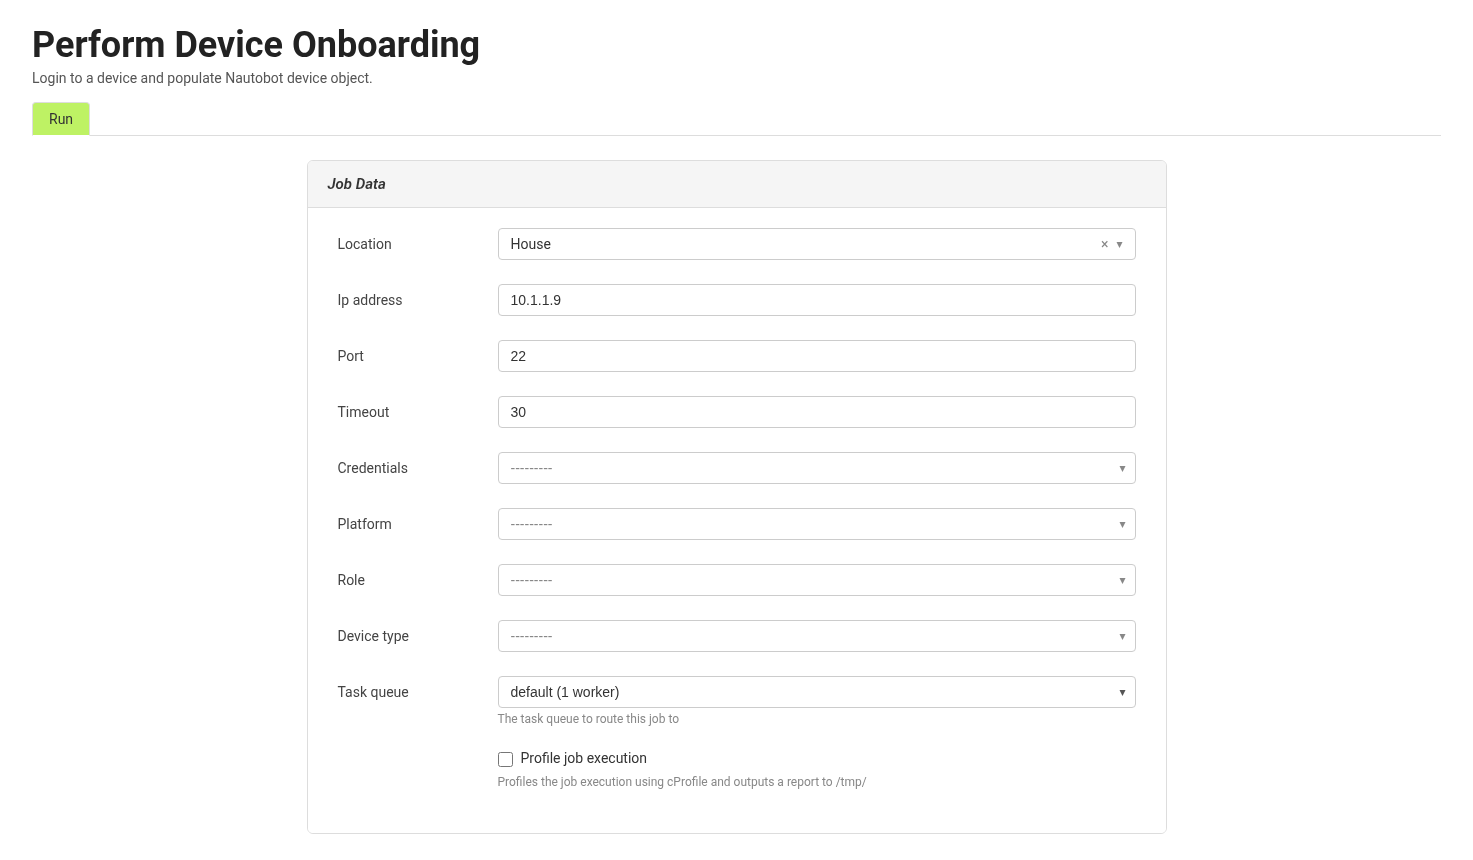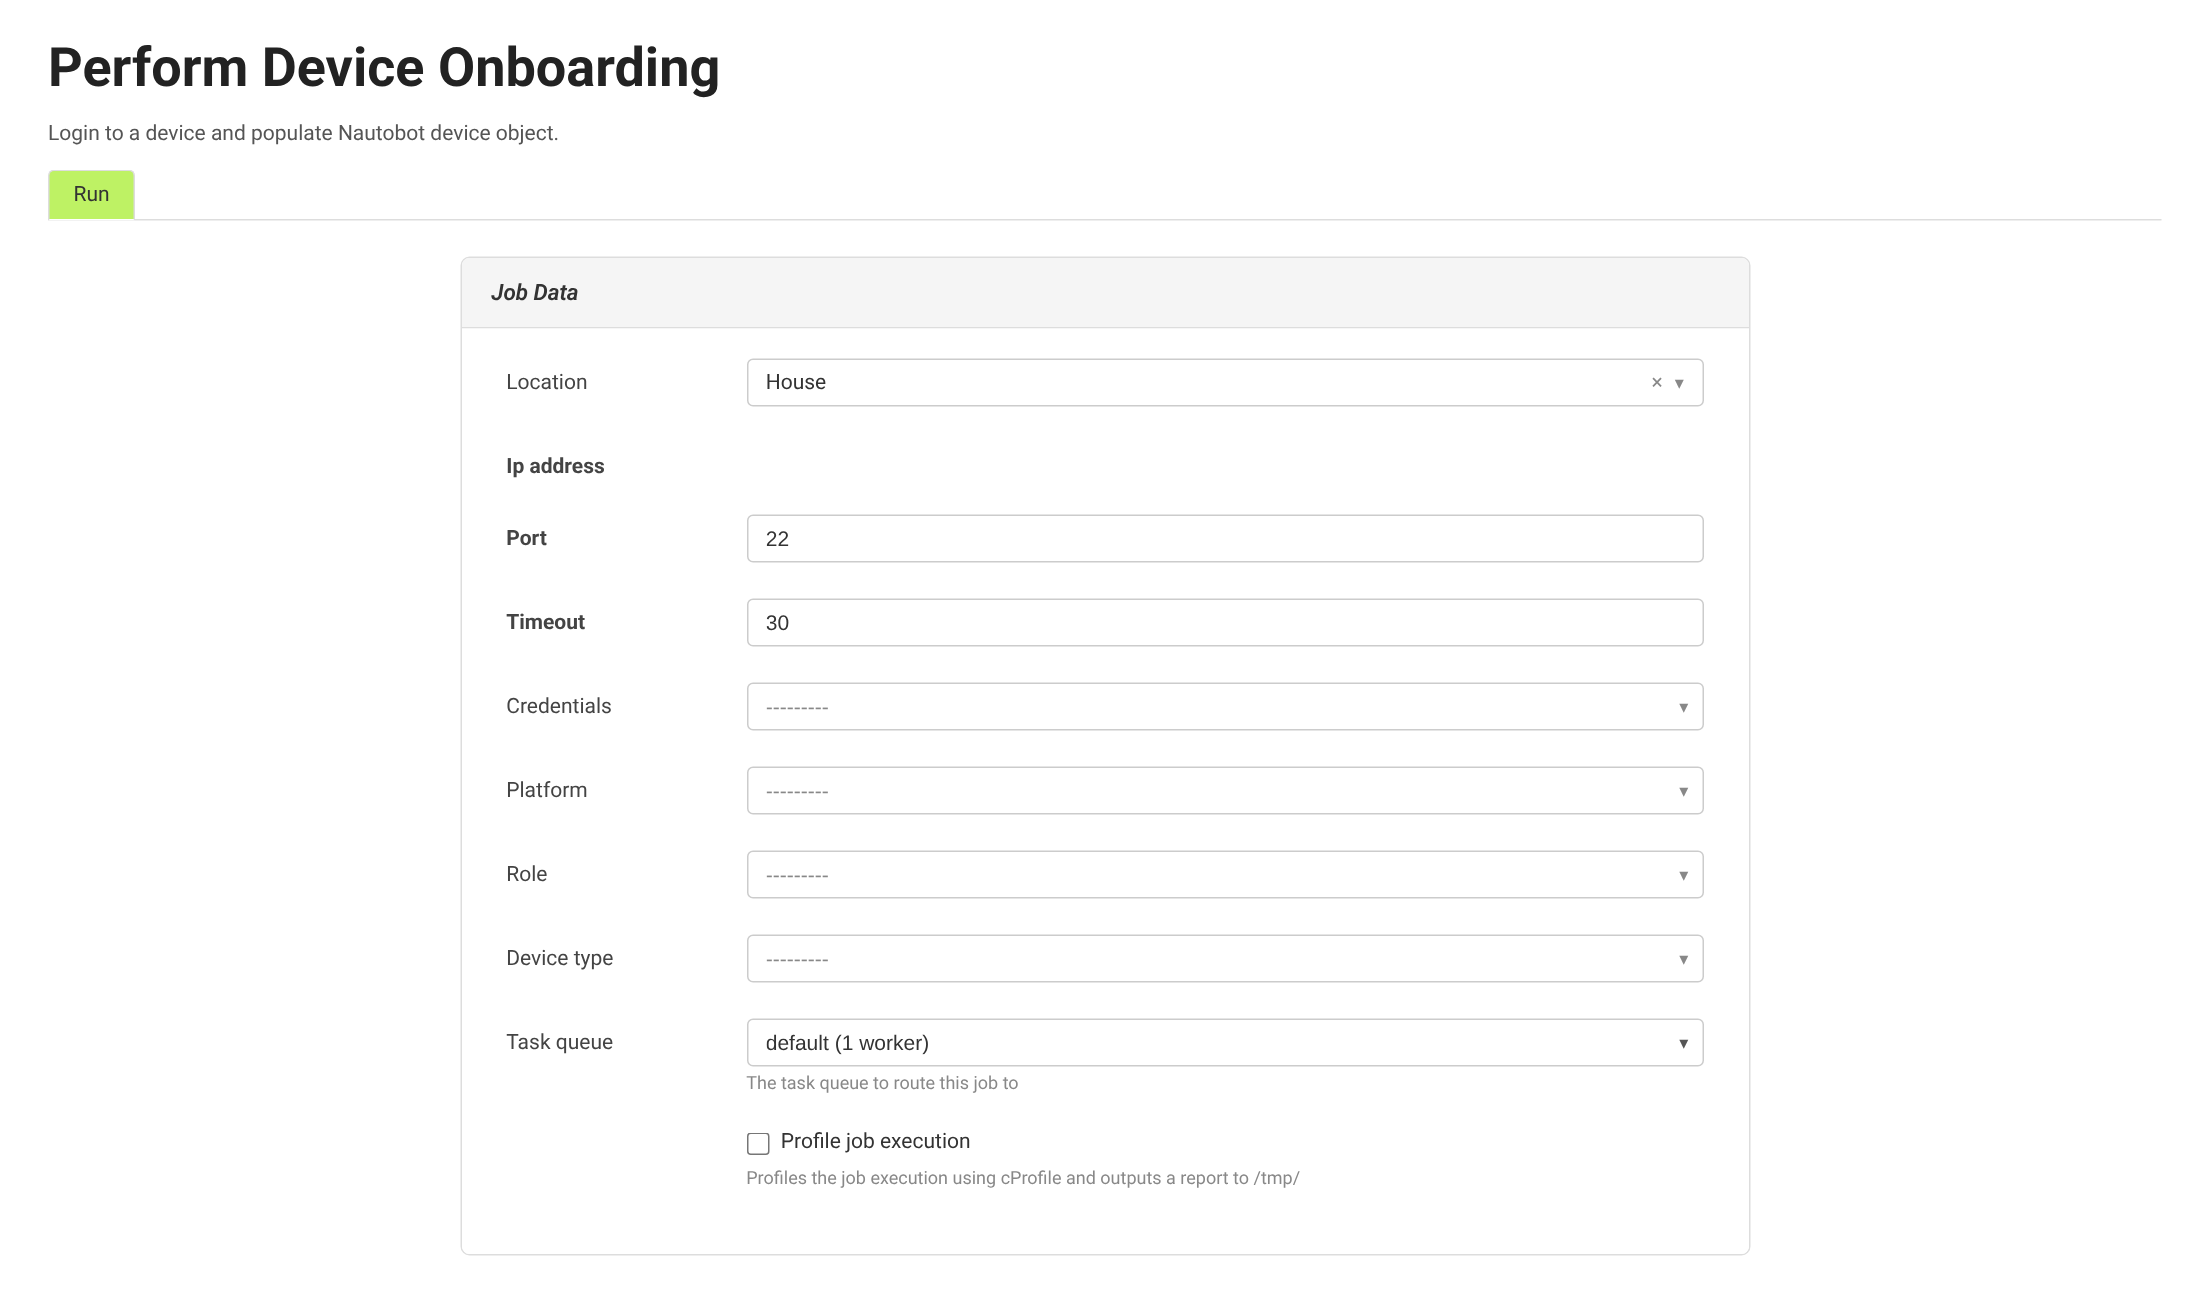--- a/index.html
+++ b/index.html
@@ -13,21 +13,21 @@
       font-size: 14px;
       color: #333;
       background: #fff;
       padding: 24px 32px;
     }
 
     h1 {
       font-size: 36px;
       font-weight: 700;
       color: #222;
-      margin-bottom: 15px;
+      margin-bottom: 4px;
     }
 
     .subtitle {
       color: #555;
       font-size: 14px;
       margin-bottom: 16px;
     }
 
     .tab-bar {
       display: flex;
@@ -83,21 +83,21 @@
       width: 160px;
       min-width: 160px;
       text-align: left;
       padding-right: 20px;
       padding-top: 8px;
       font-size: 14px;
       color: #444;
     }
 
     .form-label.bold {
-      font-weight: 700;
+      font-weight: 400;
     }
 
     .form-input-wrapper {
       flex: 1;
     }
 
     .form-input {
       width: 100%;
       padding: 7px 12px;
       border: 1px solid #ccc;
@@ -248,20 +248,23 @@
           <span style="display:flex;align-items:center;gap:4px;">
             <span class="location-clear">×</span>
             <span class="location-chevron">▾</span>
           </span>
         </div>
       </div>
     </div>
 
     <div class="form-row">
       <label class="form-label bold">Ip address</label>
+      <div class="form-input-wrapper">
+        <input type="text" class="form-input" value="10.1.1.9" style="">
+      </div>
     </div>
 
     <div class="form-row">
       <label class="form-label bold">Port</label>
       <div class="form-input-wrapper">
         <input type="text" class="form-input" value="22" style="">
       </div>
     </div>
 
     <div class="form-row">

